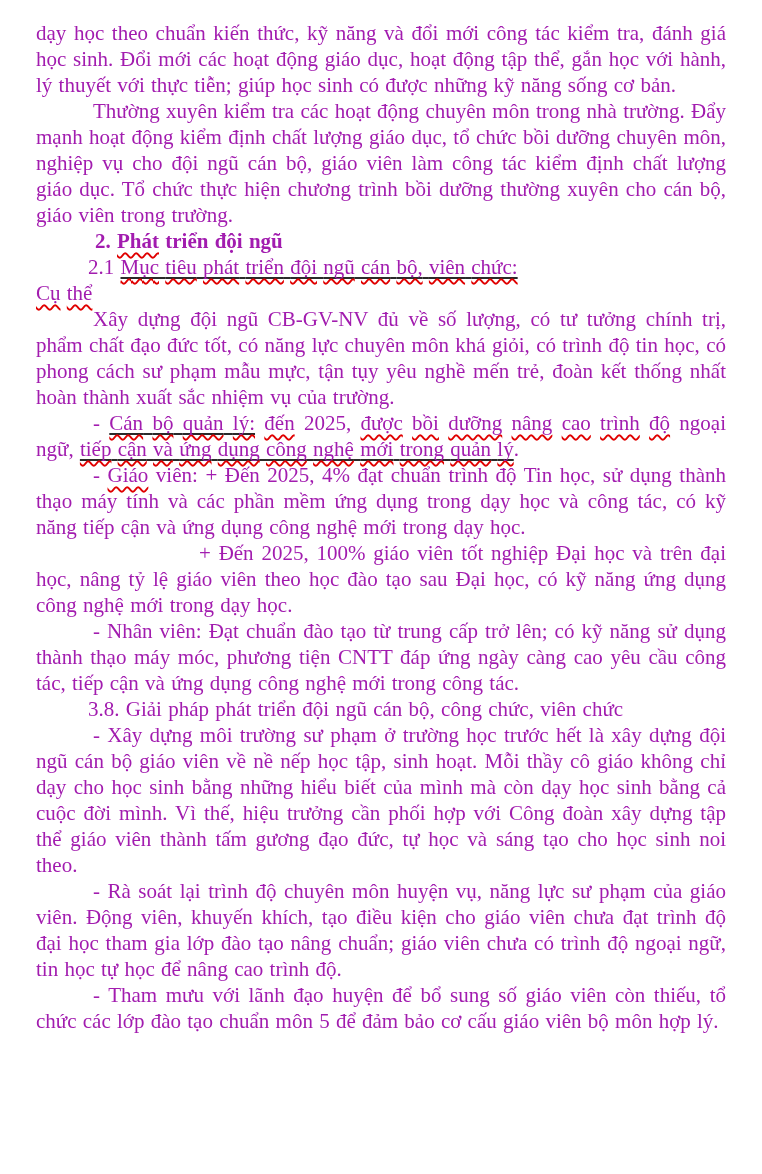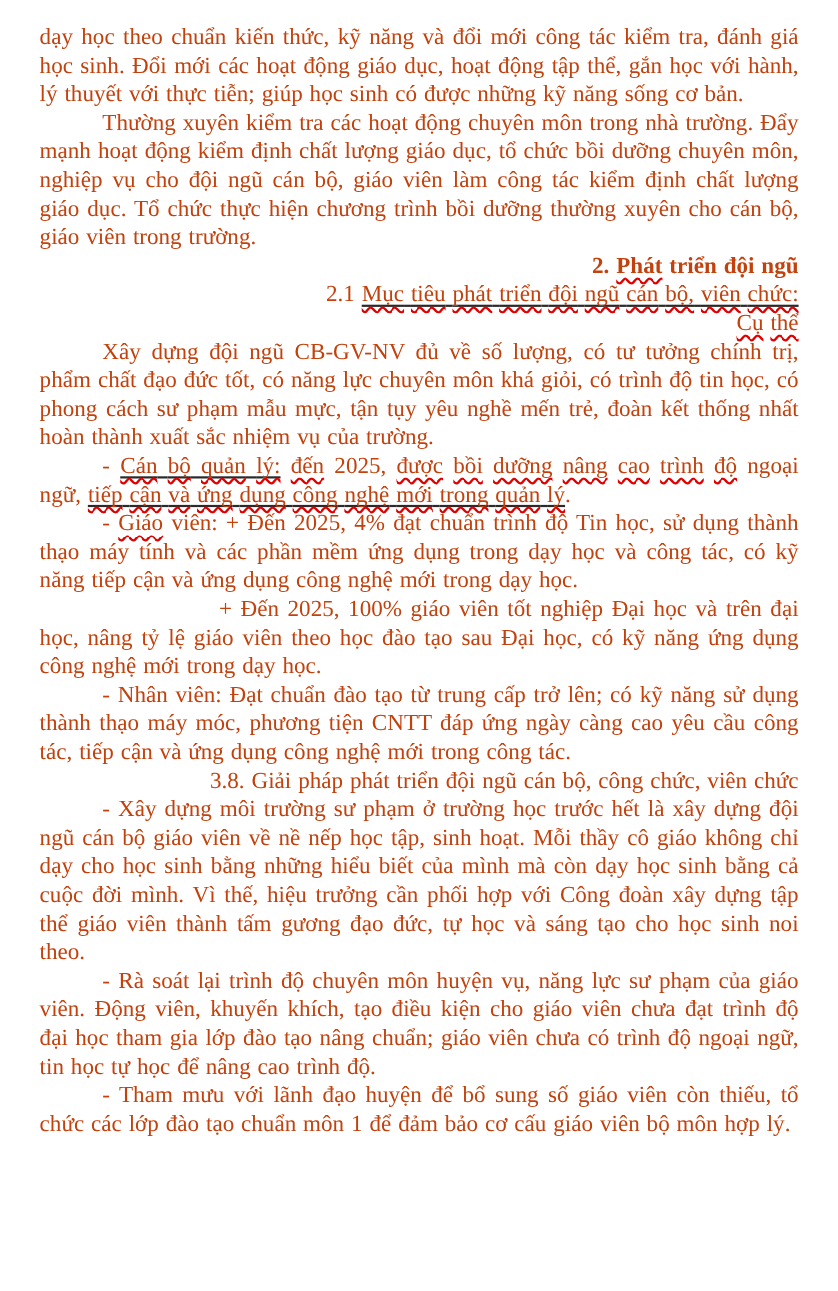--- a/index.html
+++ b/index.html
@@ -19,21 +19,21 @@
     font-size: 21px;
     line-height: 26px;
     color: #1c1c1c;
   }
   .para {
     margin: 0;
     padding: 0;
     text-align: justify;
     word-spacing: 1px;
   }
-  .para.left { text-align: right; }
+  .para.left { text-align: left; }
   .i { }
   .b { font-weight: bold; }
   .u {
     text-decoration: underline;
     text-decoration-color: #2a2a2a;
     text-decoration-thickness: 1.5px;
     text-underline-offset: 3px;
   }
   .w {
     text-decoration: underline wavy #e00000;
@@ -45,30 +45,30 @@
   .u .w {
     text-decoration: underline wavy #e00000;
     text-decoration-thickness: 1.7px;
     text-underline-offset: 4px;
     text-decoration-skip-ink: none;
   }
 </style>
 </head>
 <body>
 
-<div class="page" style="color: #c2410c; background: rgb(255, 255, 255);">
+<div class="page" style="color: #a21caf; background: rgb(255, 255, 255);">
   <div class="doc">
       <p class="para" style="text-indent: 0px;"><span>dạy học theo chuẩn kiến thức, kỹ năng và đổi mới công tác kiểm tra, đánh giá học sinh. Đổi mới các hoạt động giáo dục, hoạt động tập thể, gắn học với hành, lý thuyết với thực tiễn; giúp học sinh có được những kỹ năng sống cơ bản.</span></p>
       <p class="para" style="text-indent: 57px;"><span>Thường xuyên kiểm tra các hoạt động chuyên môn trong nhà trường. Đẩy mạnh hoạt động kiểm định chất lượng giáo dục, tổ chức bồi dưỡng chuyên môn, nghiệp vụ cho đội ngũ cán bộ, giáo viên làm công tác kiểm định chất lượng giáo dục. Tổ chức thực hiện chương trình bồi dưỡng thường xuyên cho cán bộ, giáo viên trong trường.</span></p>
       <p class="para left" style="text-indent: 59px;"><span class="b">2. </span><span class="b"><span class="w" style="text-decoration-color: rgb(224, 0, 0);">Phát</span></span><span class="b"> triển đội ngũ</span></p>
       <p class="para left" style="text-indent: 52px;"><span class="i">2.1 </span><span class="i u"><span class="w" style="text-decoration-color: rgb(224, 0, 0);">Mục</span> <span class="w" style="text-decoration-color: rgb(224, 0, 0);">tiêu</span> <span class="w" style="text-decoration-color: rgb(224, 0, 0);">phát</span> <span class="w" style="text-decoration-color: rgb(224, 0, 0);">triển</span> <span class="w" style="text-decoration-color: rgb(224, 0, 0);">đội</span> <span class="w" style="text-decoration-color: rgb(224, 0, 0);">ngũ</span> <span class="w" style="text-decoration-color: rgb(224, 0, 0);">cán</span> <span class="w" style="text-decoration-color: rgb(224, 0, 0);">bộ,</span> <span class="w" style="text-decoration-color: rgb(224, 0, 0);">viên</span> <span class="w" style="text-decoration-color: rgb(224, 0, 0);">chức:</span></span></p>
       <p class="para left" style="text-indent: 0px;"><span><span class="w" style="text-decoration-color: rgb(224, 0, 0);">Cụ</span> <span class="w" style="text-decoration-color: rgb(224, 0, 0);">thể</span></span></p>
       <p class="para" style="text-indent: 57px;"><span>Xây dựng đội ngũ CB-GV-NV đủ về số lượng, có tư tưởng chính trị, phẩm chất đạo đức tốt, có năng lực chuyên môn khá giỏi, có trình độ tin học, có phong cách sư phạm mẫu mực, tận tụy yêu nghề mến trẻ, đoàn kết thống nhất hoàn thành xuất sắc nhiệm vụ của trường.</span></p>
       <p class="para" style="text-indent: 57px;"><span>- </span><span class="i u"><span class="w" style="text-decoration-color: rgb(224, 0, 0);">Cán</span> <span class="w" style="text-decoration-color: rgb(224, 0, 0);">bộ</span> <span class="w" style="text-decoration-color: rgb(224, 0, 0);">quản</span> <span class="w" style="text-decoration-color: rgb(224, 0, 0);">lý:</span></span><span> </span><span><span class="w" style="text-decoration-color: rgb(224, 0, 0);">đến</span></span><span> 2025, </span><span><span class="w" style="text-decoration-color: rgb(224, 0, 0);">được</span> <span class="w" style="text-decoration-color: rgb(224, 0, 0);">bồi</span> <span class="w" style="text-decoration-color: rgb(224, 0, 0);">dưỡng</span> <span class="w" style="text-decoration-color: rgb(224, 0, 0);">nâng</span> <span class="w" style="text-decoration-color: rgb(224, 0, 0);">cao</span> <span class="w" style="text-decoration-color: rgb(224, 0, 0);">trình</span> <span class="w" style="text-decoration-color: rgb(224, 0, 0);">độ</span></span><span> ngoại ngữ, </span><span class="u"><span class="w" style="text-decoration-color: rgb(224, 0, 0);">tiếp</span> <span class="w" style="text-decoration-color: rgb(224, 0, 0);">cận</span> <span class="w" style="text-decoration-color: rgb(224, 0, 0);">và</span> <span class="w" style="text-decoration-color: rgb(224, 0, 0);">ứng</span> <span class="w" style="text-decoration-color: rgb(224, 0, 0);">dụng</span> <span class="w" style="text-decoration-color: rgb(224, 0, 0);">công</span> <span class="w" style="text-decoration-color: rgb(224, 0, 0);">nghệ</span> <span class="w" style="text-decoration-color: rgb(224, 0, 0);">mới</span> <span class="w" style="text-decoration-color: rgb(224, 0, 0);">trong</span> <span class="w" style="text-decoration-color: rgb(224, 0, 0);">quản</span> <span class="w" style="text-decoration-color: rgb(224, 0, 0);">lý</span></span><span>.</span></p>
       <p class="para" style="text-indent: 57px;"><span>- </span><span class="i"><span class="w" style="text-decoration-color: rgb(224, 0, 0);">Giáo</span></span><span class="i"> viên</span><span>: + Đến 2025, 4% đạt chuẩn trình độ Tin học, sử dụng thành thạo máy tính và các phần mềm ứng dụng trong dạy học và công tác, có kỹ năng tiếp cận và ứng dụng công nghệ mới trong dạy học.</span></p>
       <p class="para" style="text-indent: 163px;"><span>+ Đến 2025, 100% giáo viên tốt nghiệp Đại học và trên đại học, nâng tỷ lệ giáo viên theo học đào tạo sau Đại học, có kỹ năng ứng dụng công nghệ mới trong dạy học.</span></p>
       <p class="para" style="text-indent: 57px;"><span>- </span><span class="i">Nhân viên</span><span>: Đạt chuẩn đào tạo từ trung cấp trở lên; có kỹ năng sử dụng thành thạo máy móc, phương tiện CNTT đáp ứng ngày càng cao yêu cầu công tác, tiếp cận và ứng dụng công nghệ mới trong công tác.</span></p>
       <p class="para left" style="text-indent: 52px;"><span class="i">3.8. Giải pháp phát triển đội ngũ cán bộ, công chức, viên chức</span></p>
       <p class="para" style="text-indent: 57px;"><span>- Xây dựng môi trường sư phạm ở trường học trước hết là xây dựng đội ngũ cán bộ giáo viên về nề nếp học tập, sinh hoạt. Mỗi thầy cô giáo không chỉ dạy cho học sinh bằng những hiểu biết của mình mà còn dạy học sinh bằng cả cuộc đời mình. Vì thế, hiệu trưởng cần phối hợp với Công đoàn xây dựng tập thể giáo viên thành tấm gương đạo đức, tự học và sáng tạo cho học sinh noi theo.</span></p>
       <p class="para" style="text-indent: 57px;"><span>- Rà soát lại trình độ chuyên môn huyện vụ, năng lực sư phạm của giáo viên. Động viên, khuyến khích, tạo điều kiện cho giáo viên chưa đạt trình độ đại học tham gia lớp đào tạo nâng chuẩn; giáo viên chưa có trình độ ngoại ngữ, tin học tự học để nâng cao trình độ.</span></p>
-      <p class="para" style="text-indent: 57px;"><span>- Tham mưu với lãnh đạo huyện để bổ sung số giáo viên còn thiếu, tổ chức các lớp đào tạo chuẩn môn 1 để đảm bảo cơ cấu giáo viên bộ môn hợp lý.</span></p>
+      <p class="para" style="text-indent: 57px;"><span>- Tham mưu với lãnh đạo huyện để bổ sung số giáo viên còn thiếu, tổ chức các lớp đào tạo chuẩn môn 5 để đảm bảo cơ cấu giáo viên bộ môn hợp lý.</span></p>
     </div>
 </div>
 
 </body></html>

